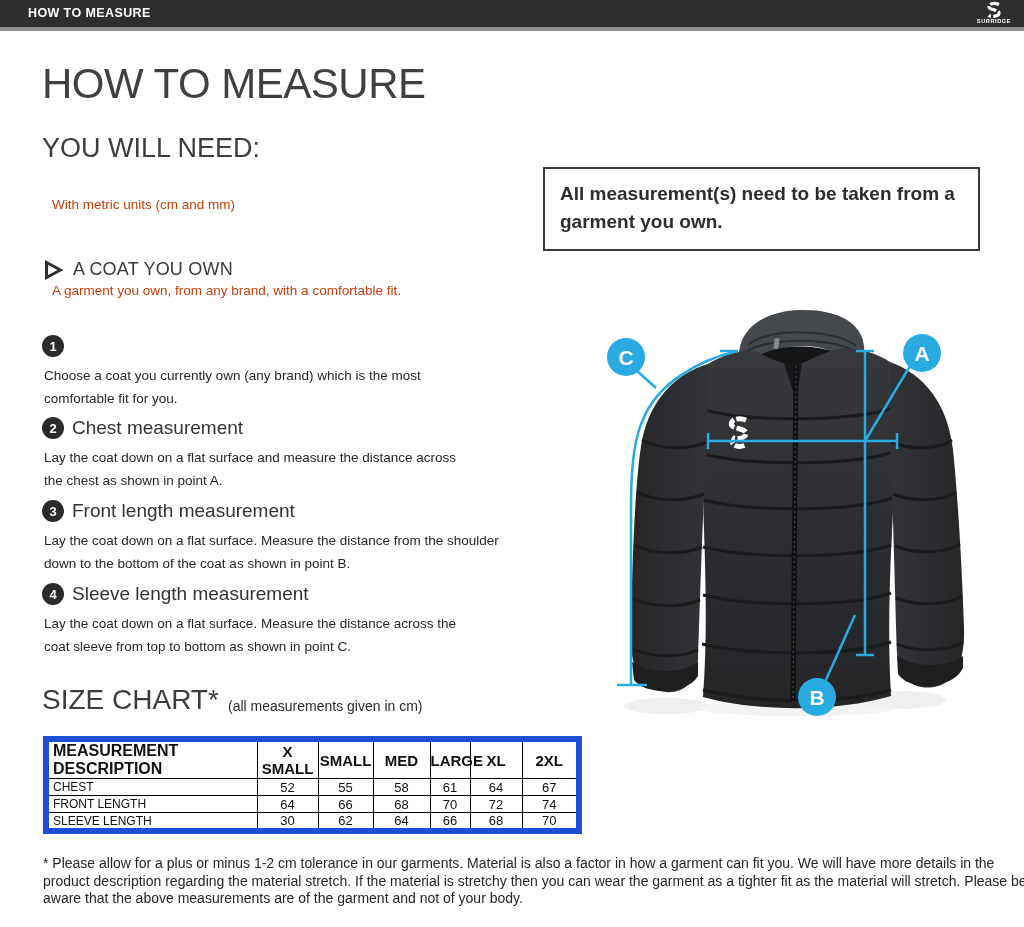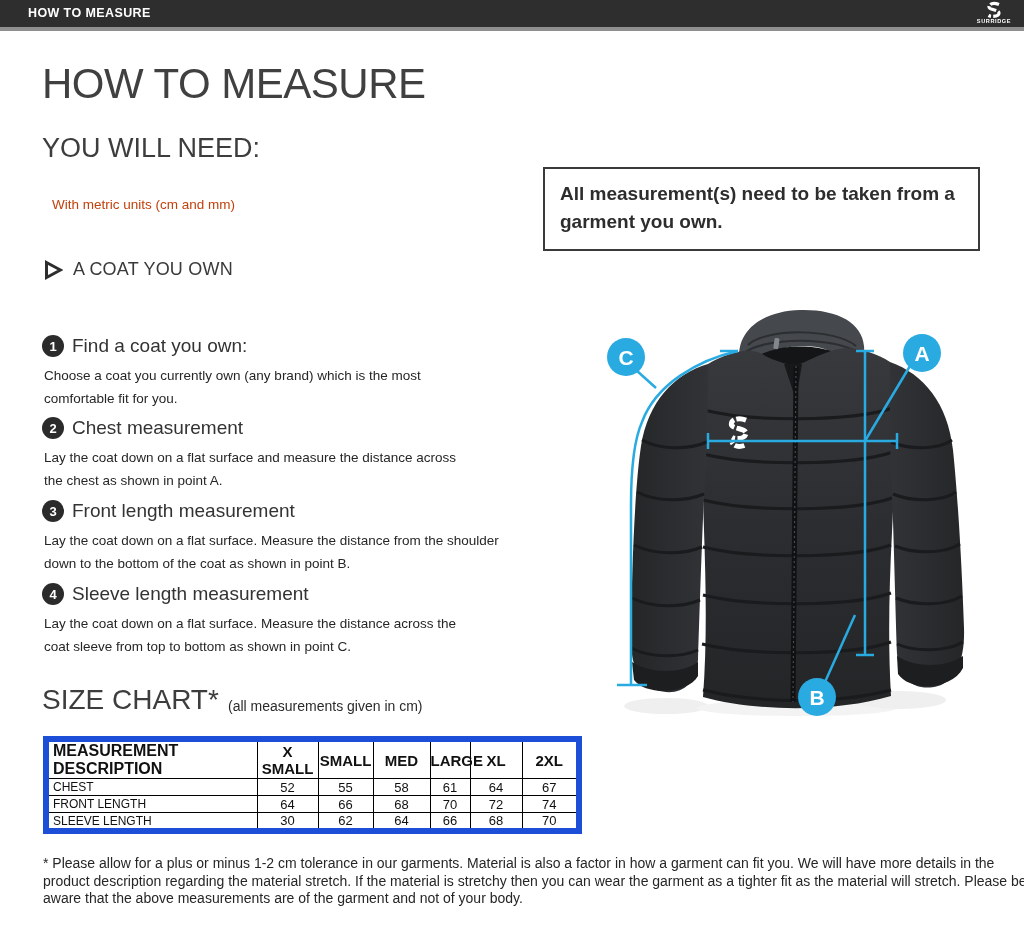--- a/index.html
+++ b/index.html
@@ -84,30 +84,30 @@
     <p class="desc">With metric units (cm and mm)</p>
   </div>
 
   <div class="need-item" id="need-2">
     <div class="row">
       <svg width="19" height="20" viewBox="0 0 19 20">
         <polygon points="2.5,2.5 16.5,10 2.5,17.5" fill="none" stroke="#2d2d2d" stroke-width="3"></polygon>
       </svg>
       <span class="label">A COAT YOU OWN</span>
     </div>
+    <p class="desc">A garment you own, from any brand, with a comfortable fit.</p>
   </div>
 
   <div class="note-box">
     <p>All measurement(s) need to be taken from a garment you own.</p>
   </div>
 
   <div class="step" id="step-1">
     <div class="step-head">
       <span class="step-num">1</span>
-      <span class="step-title">Find a coat you own:</span>
     </div>
     <p class="step-desc">Choose a coat you currently own (any brand) which is the most comfortable fit for you.</p>
   </div>
 
   <div class="step" id="step-2">
     <div class="step-head">
       <span class="step-num">2</span>
       <span class="step-title">Chest measurement</span>
     </div>
     <p class="step-desc">Lay the coat down on a flat surface and measure the distance across the chest as shown in point A.</p>

